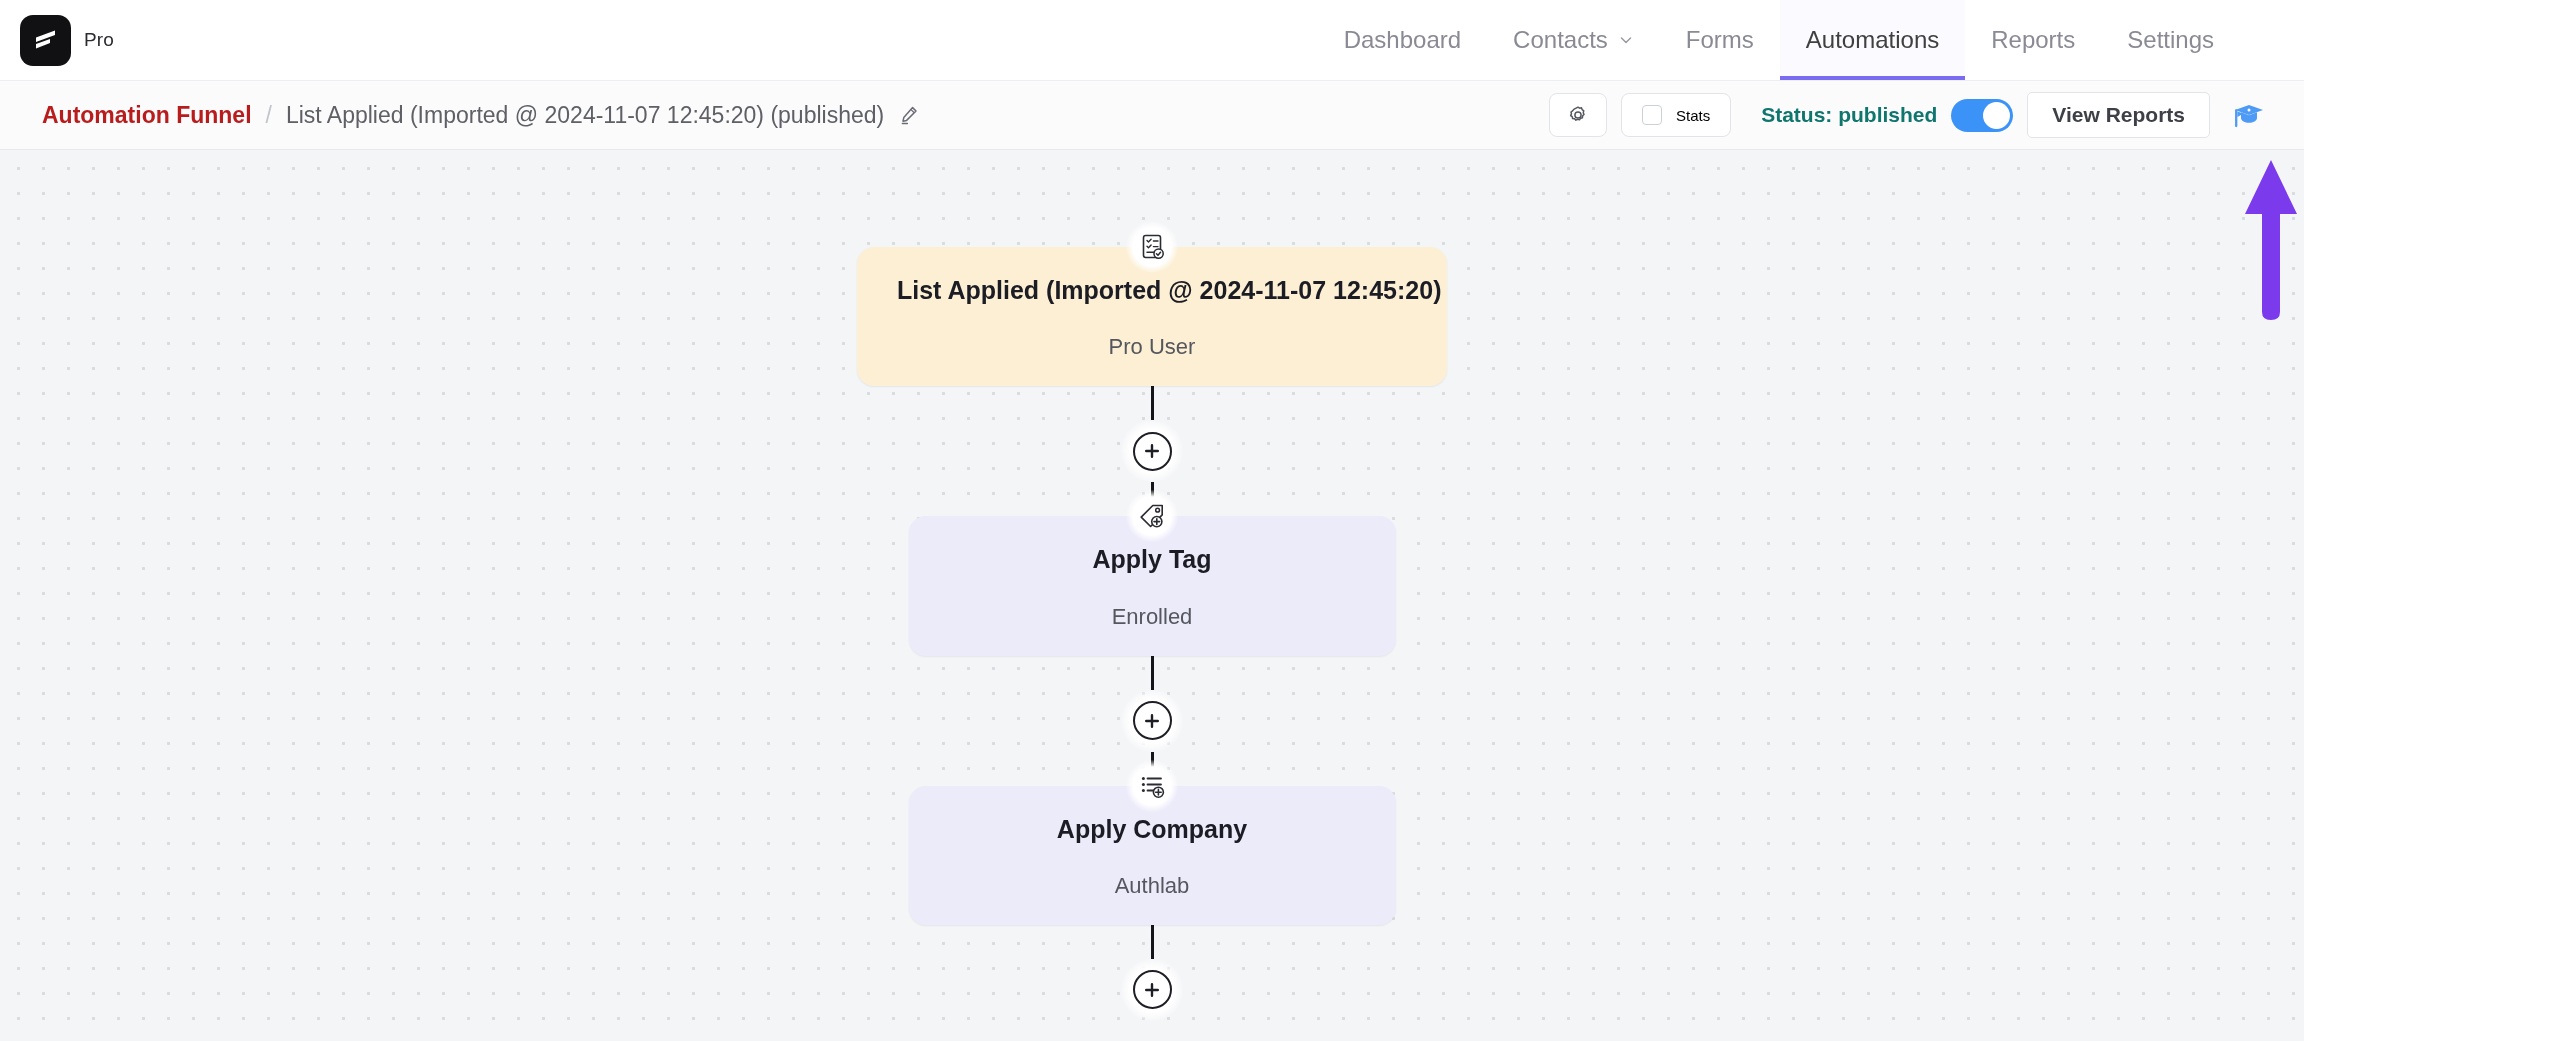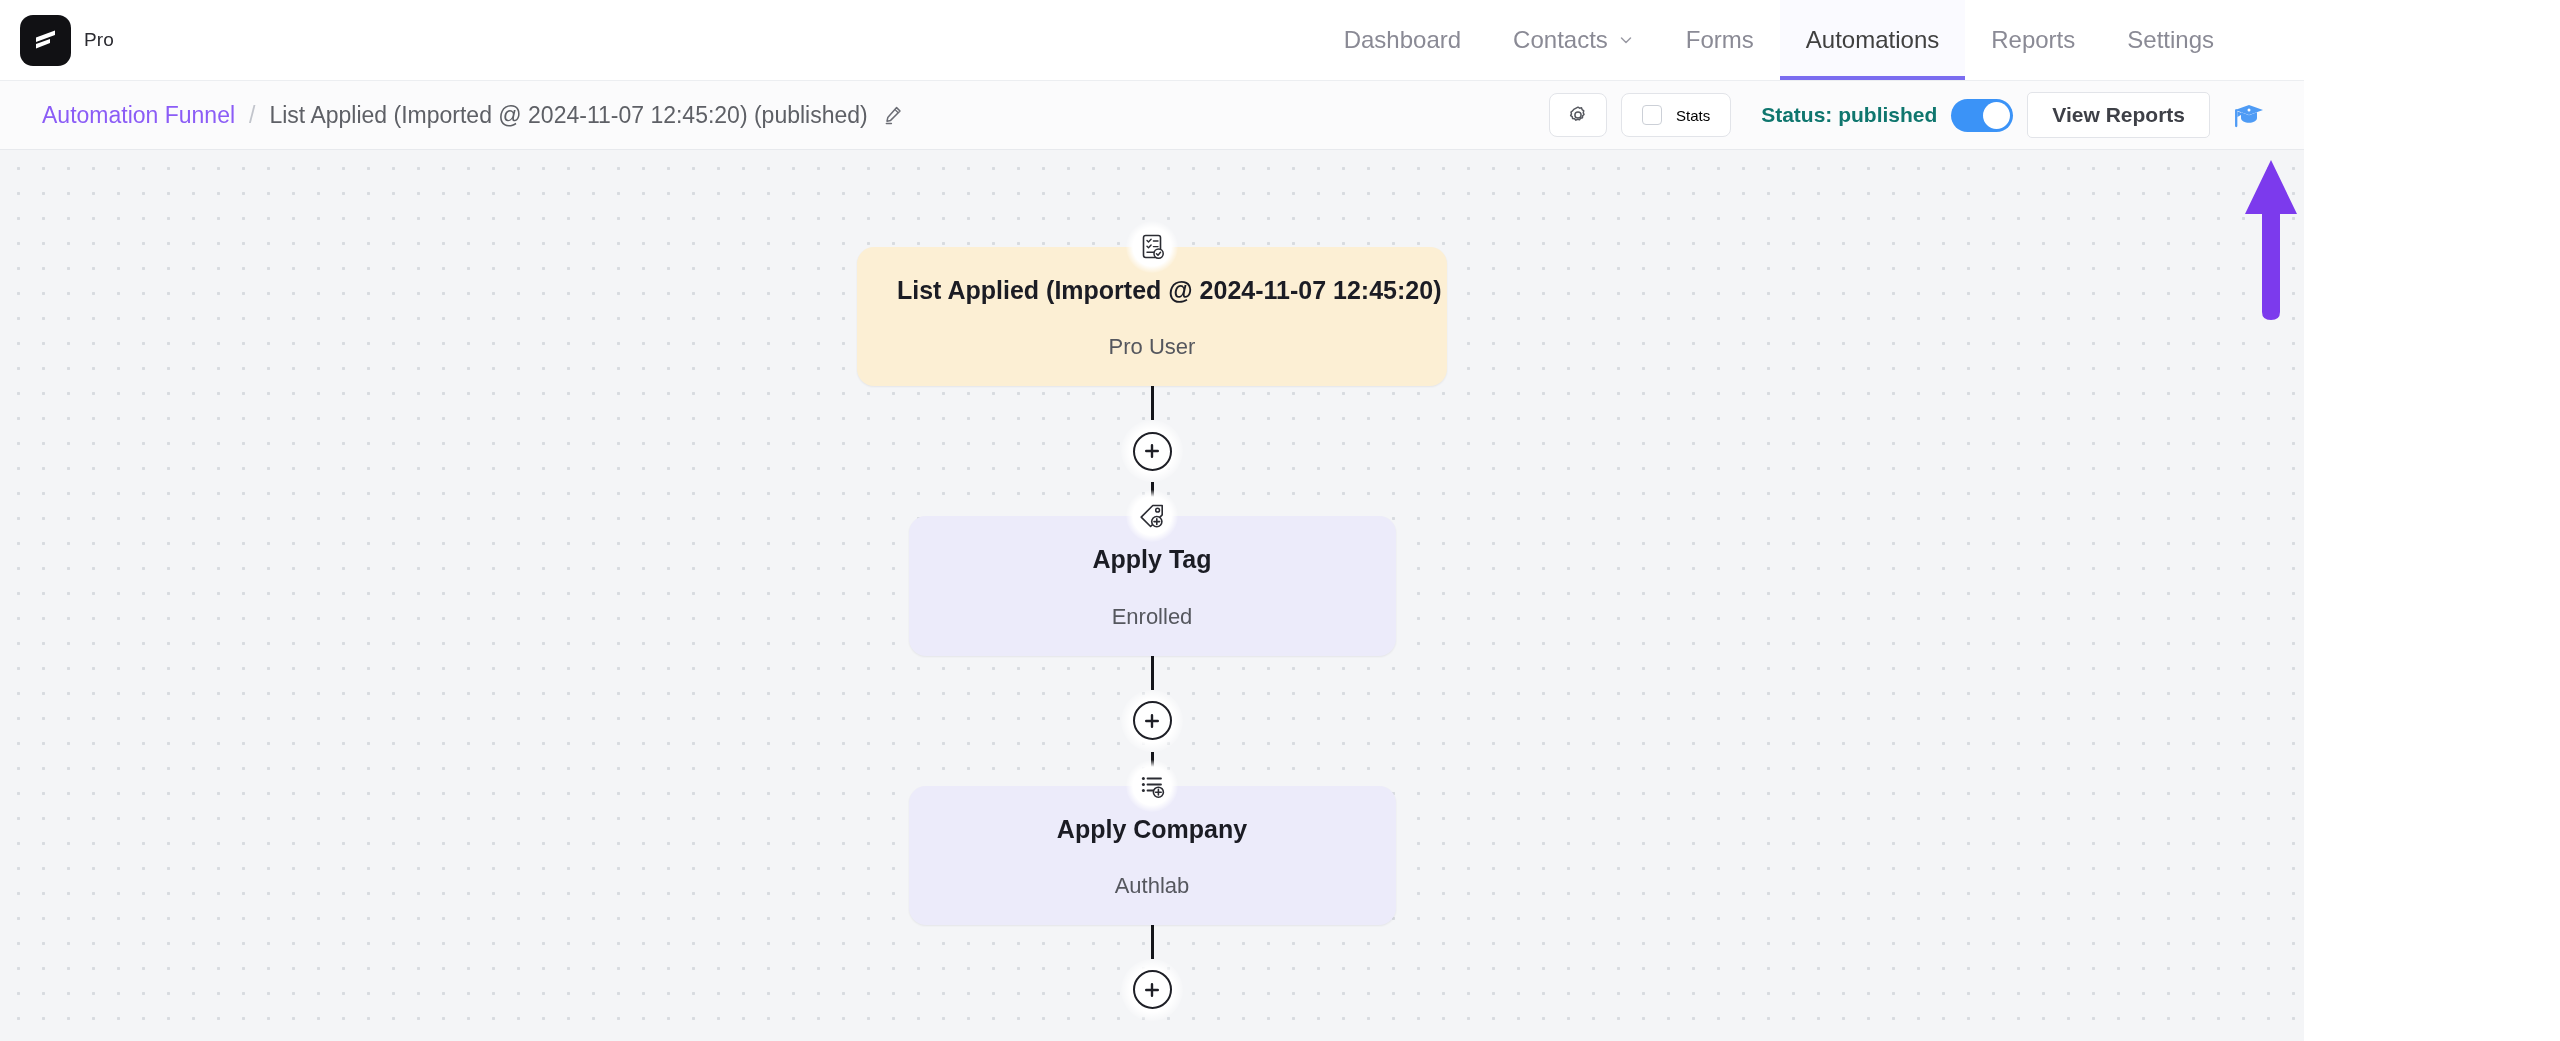--- a/index.html
+++ b/index.html
@@ -47,21 +47,21 @@
   
   .subbar {
     height: 70px; min-height: 70px;
     background: #fbfbfc;
     border-top: 1px solid #eceef1;
     border-bottom: 1px solid #e7e9ed;
     display: flex; align-items: center;
     padding: 0 38px 0 42px;
     position: relative; z-index: 20;
   }
-  .crumb-root { font-size: 23px; font-weight: normal; color: #8b5cf6; }
+  .crumb-root { font-size: 23px; font-weight: bold; color: #b91c1c; }
   .crumb-sep { font-size: 23px; color: #c2c5cc; margin: 0 14px; }
   .crumb-current { font-size: 23px; color: #5e6066; }
   .crumb-edit { margin-left: 14px; display: flex; align-items: center; cursor: pointer; }
 
   .subbar-right { margin-left: auto; display: flex; align-items: center; gap: 14px; }
   .icon-btn {
     width: 58px; height: 44px; border: 1px solid #e2e4e9; border-radius: 8px;
     background: #fff; display: flex; align-items: center; justify-content: center;
     cursor: pointer;
   }

